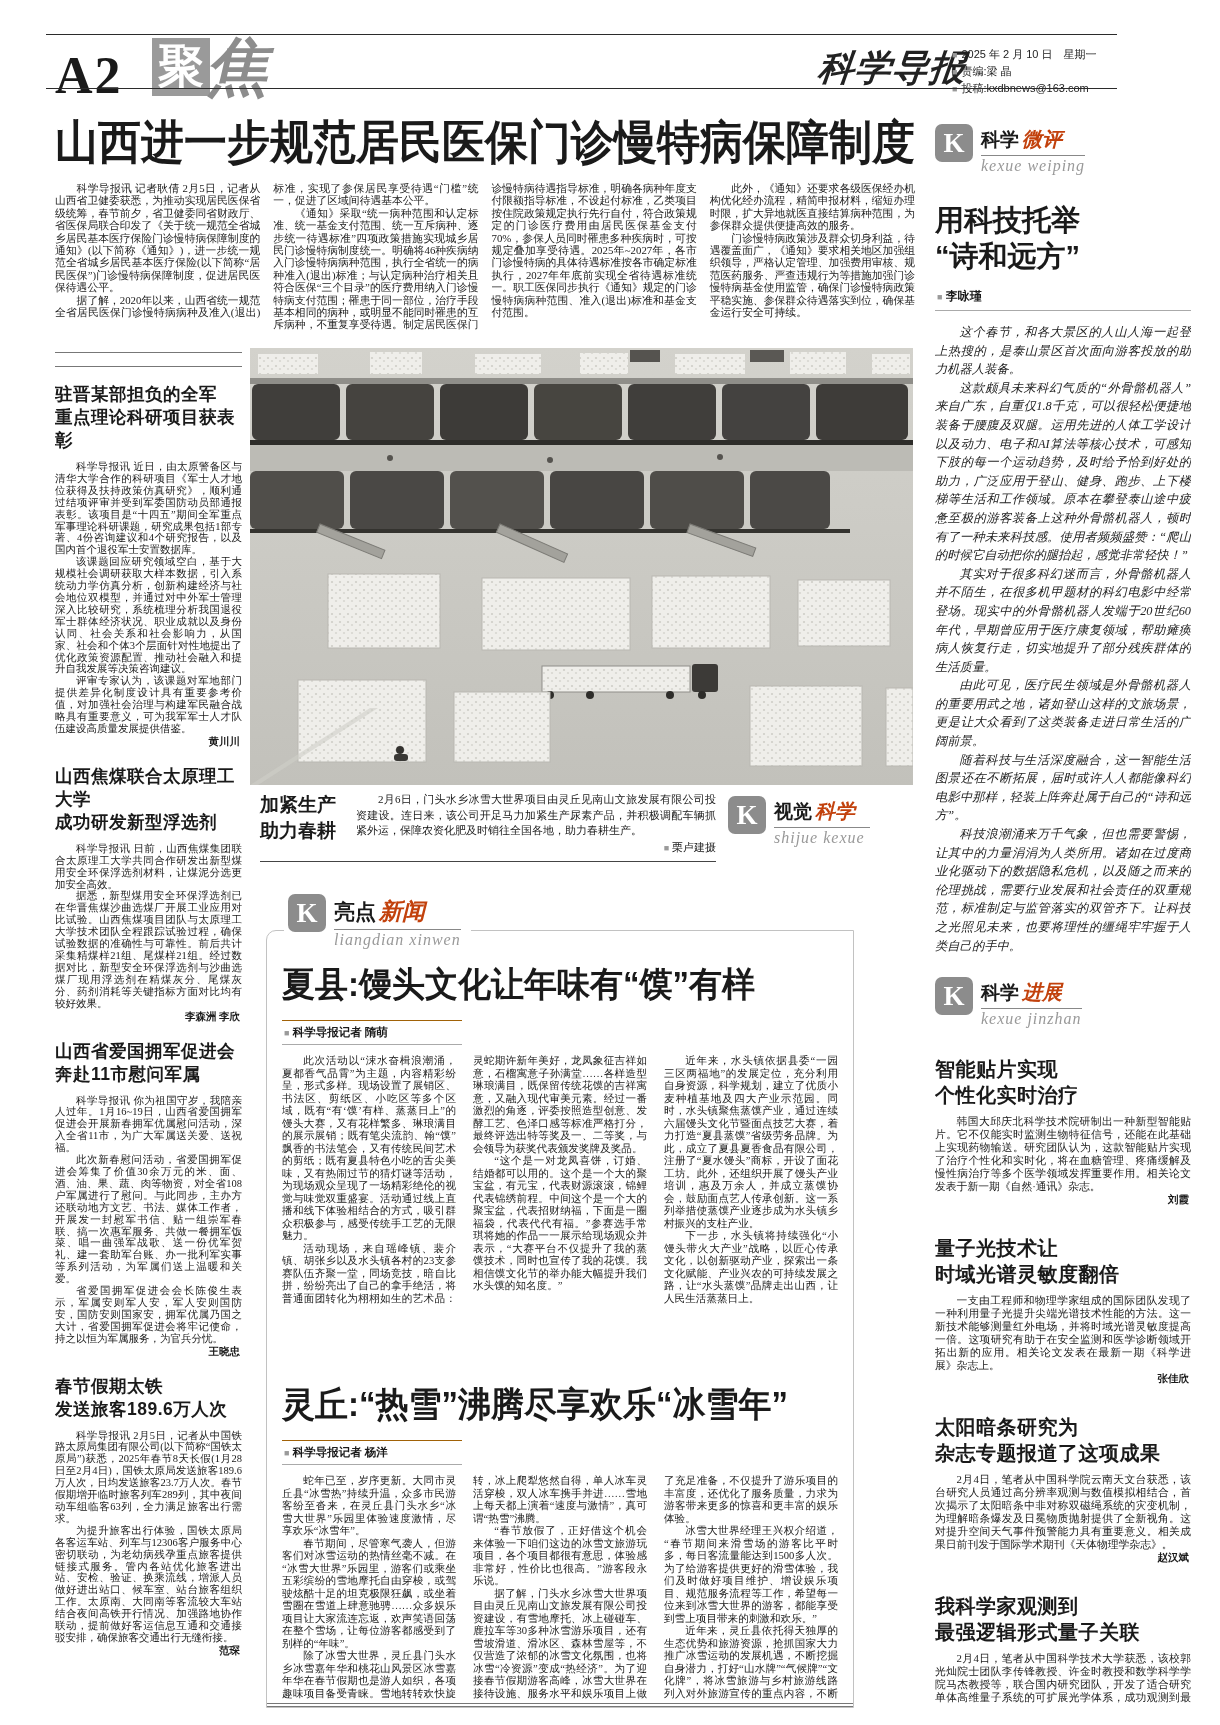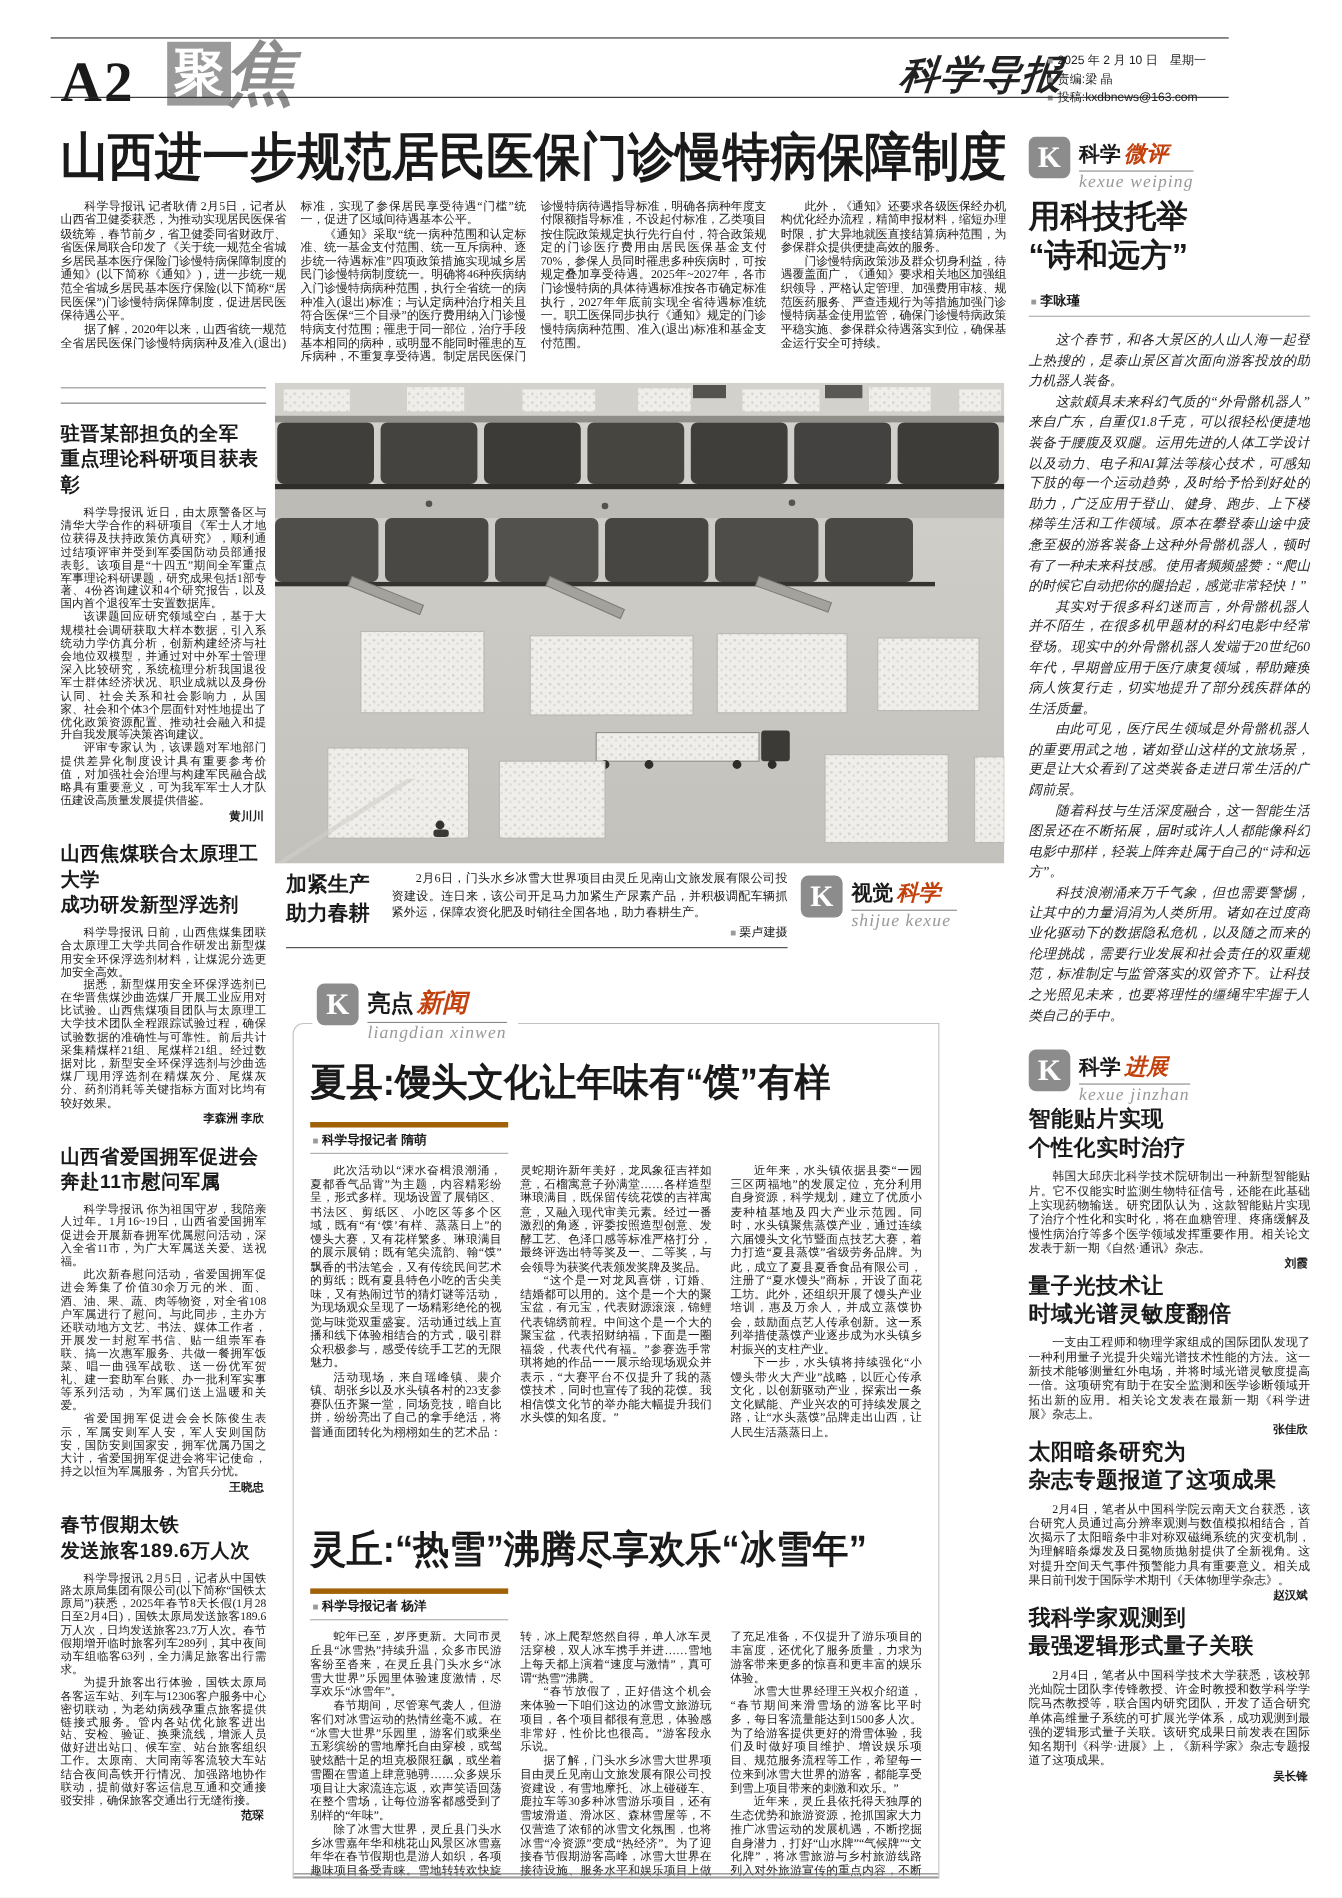--- a/index.html
+++ b/index.html
@@ -65,39 +65,39 @@
 
   
   .ld-box { position:absolute; left:266px; top:930px; width:588px; height:778px;
             border:1px solid #c2c2c2; border-radius:10px 0 0 0; }
   .ld-head { position:absolute; left:284px; top:894px; background:#fff; padding:0 10px 0 4px; z-index:2; }
   .ld-head .sec-bold { font-size:21px; }
   .ld-head .sec-script { font-size:23px; }
   .ld-inner { padding:30px 15px 0 15px; }
   .hl-head { font-size:33px; font-weight:900; font-family:"Liberation Sans","DejaVu Sans",sans-serif;
              white-space:nowrap; letter-spacing:0px; transform:scaleY(1.05); transform-origin:top left; }
-  .byline { width:180px; border-top:5px solid #a16207; border-bottom:1px solid #aaa; padding:4px 2px;
+  .byline { width:180px; border-top:1px solid #a16207; border-bottom:1px solid #aaa; padding:4px 2px;
             font-size:11.5px; font-weight:bold; margin:14px 0 10px 0;
             font-family:"Liberation Sans","DejaVu Sans",sans-serif; }
   .hl-body { column-count:3; column-gap:17px; overflow:hidden; font-size:10.6px; line-height:12.5px; }
   .hl-body1 { height:310px; }
   .hl-body2 { height:228px; }
   .ld-bottom { position:absolute; left:0; right:0; bottom:0; height:4px;
                border-top:1px solid #777; border-bottom:1px solid #777; }
 
   
   .rrail { position:absolute; left:935px; top:124px; width:256px; height:1580px; overflow:hidden; }
-  .wp-title { margin-top:4px; font-size:29px; line-height:36px; font-weight:900;
+  .wp-title { margin-top:27px; font-size:29px; line-height:36px; font-weight:900;
               font-family:"Liberation Sans","DejaVu Sans",sans-serif; }
   .wp-author { margin-top:12px; border-bottom:1px solid #aaa; padding:2px 2px 5px 2px; width:100%;
                font-size:12px; font-weight:bold; font-family:"Liberation Sans","DejaVu Sans",sans-serif; }
   .wp-body { margin-top:12px; font-size:12.3px; line-height:18.6px; font-style:italic; color:#222;
              text-align:justify; }
   .jz-head { margin-top:22px; }
-  .jz-art { margin-top:0; }
+  .jz-art { margin-top:28px; }
   .jz-title { font-size:20px; line-height:26px; font-weight:800; letter-spacing:0.5px;
               font-family:"Liberation Sans","DejaVu Sans",sans-serif; margin-bottom:7px; }
   .jz-body { font-size:10.8px; line-height:13px; text-align:justify; }
 </style>
 </head>
 <body>
 
 <div class="page">
 
   <div class="rule" style="left:46px; top:34px; width:1071px;"></div>

